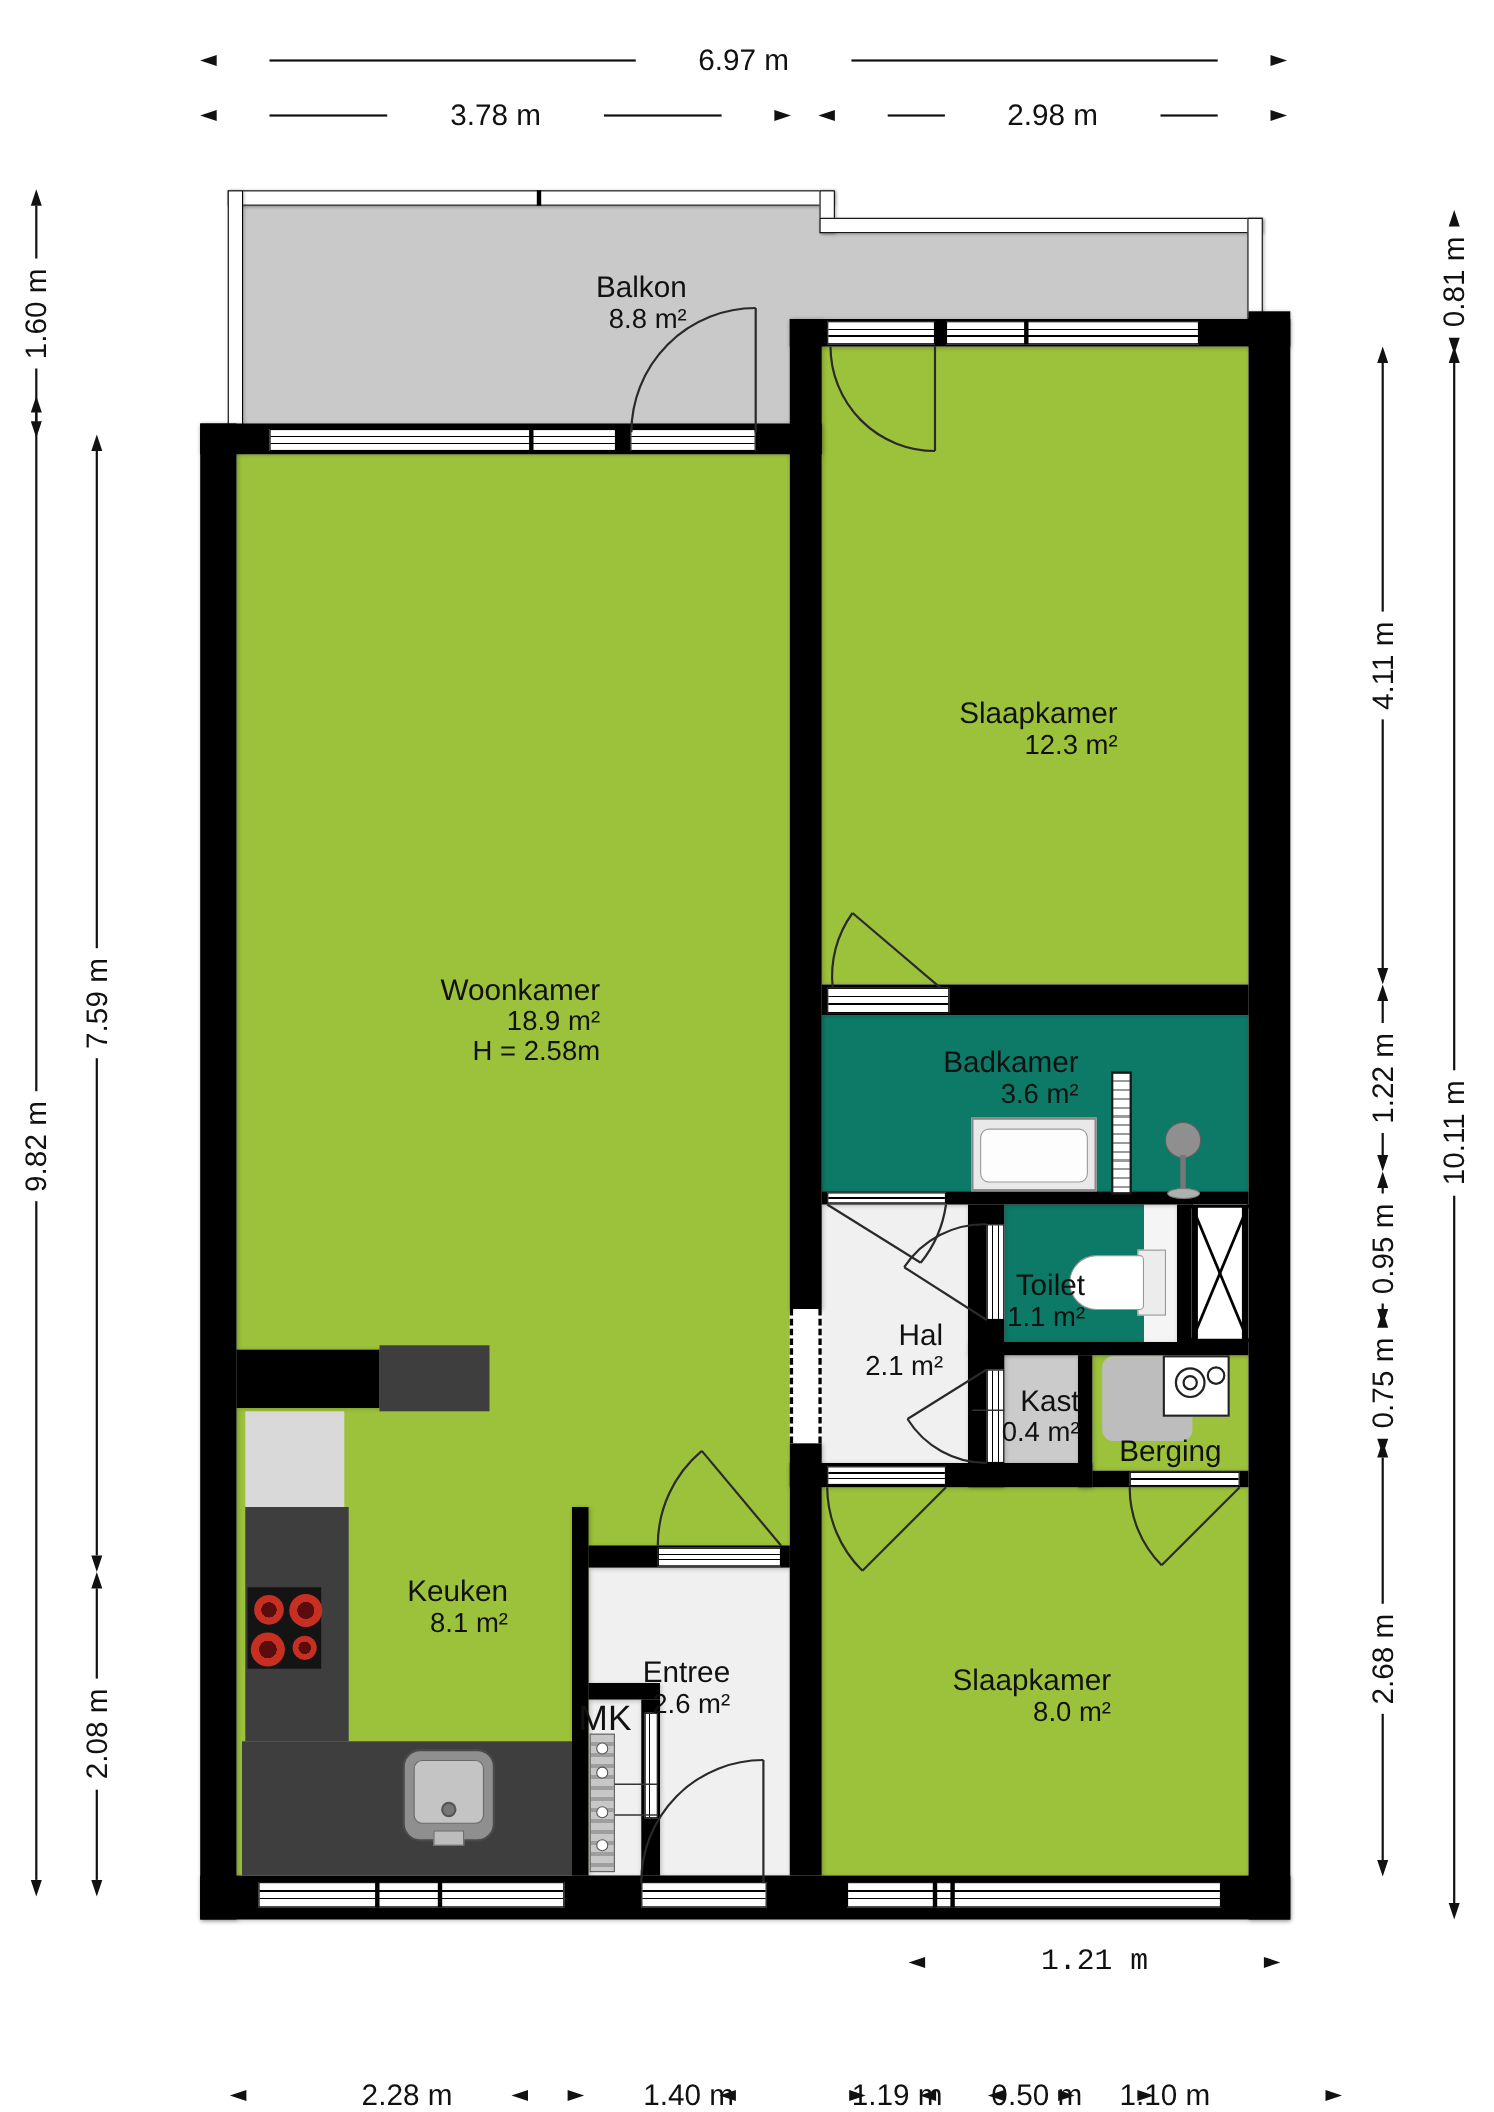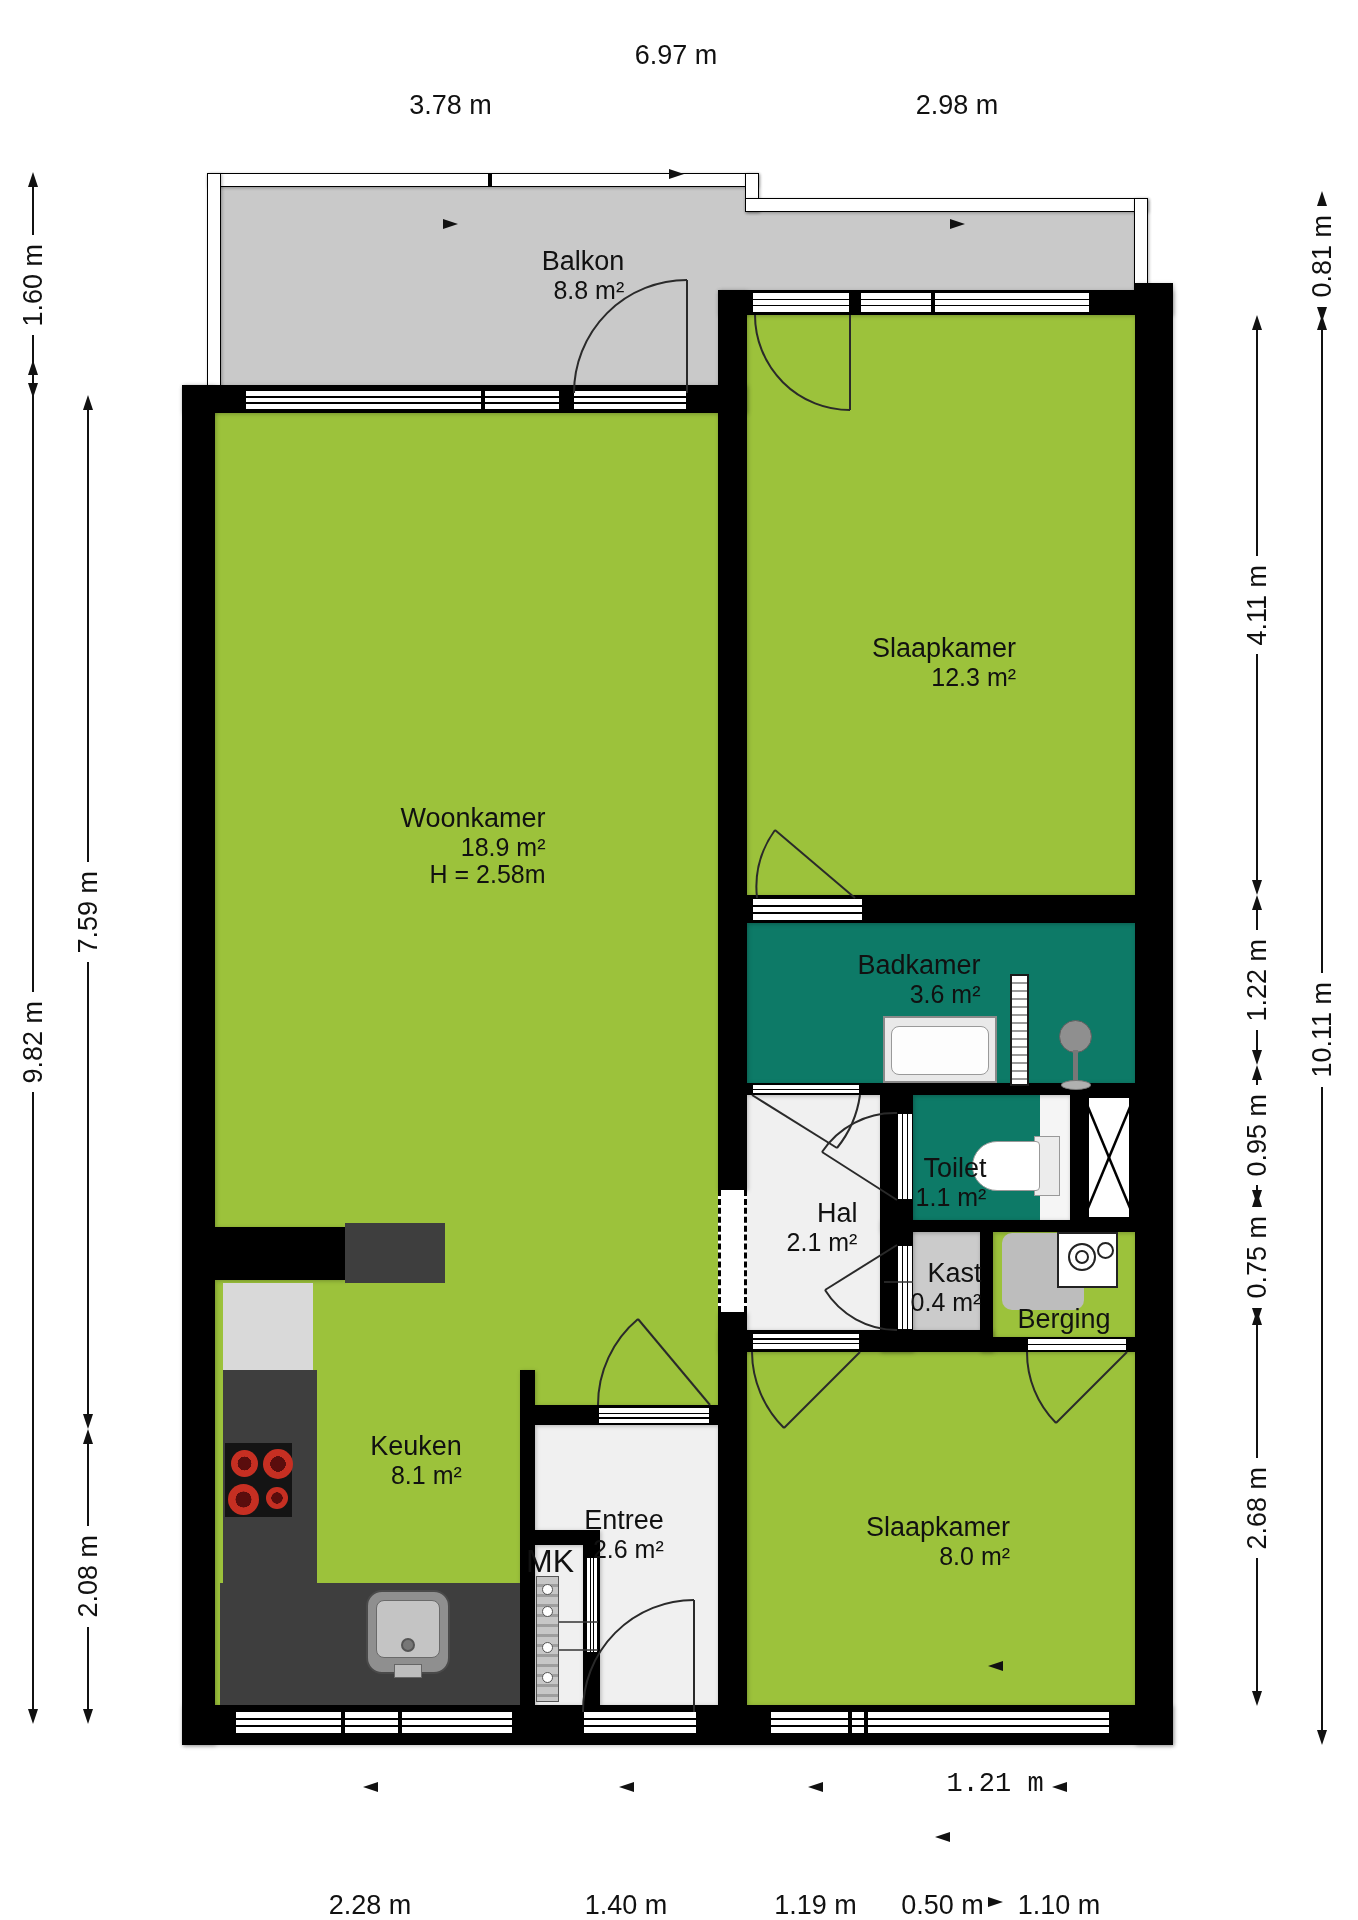--- a/index.html
+++ b/index.html
@@ -9,21 +9,21 @@
   .floor{position:absolute;}
   .band{position:absolute;background:#fff;border:1.5px solid #000;box-sizing:border-box;}
   .band.h{background-image:linear-gradient(to bottom,transparent 0 30%,#000 30% 37%,transparent 37% 63%,#000 63% 70%,transparent 70% 100%);}
   .band.h.thin{background-image:linear-gradient(to bottom,transparent 0 44%,#000 44% 58%,transparent 58% 100%);}
   .band.v{background-image:linear-gradient(to right,transparent 0 30%,#000 30% 37%,transparent 37% 63%,#000 63% 70%,transparent 70% 100%);}
   .rail{position:absolute;background:#fff;border:1.5px solid #000;box-sizing:border-box;box-shadow:1px 1px 3px rgba(0,0,0,.3);}
   .tick{position:absolute;background:#000;}
   .rlabel{position:absolute;transform:translate(-50%,-50%);text-align:right;font-size:27px;line-height:1.1;white-space:nowrap;}
   .rlabel .l2{font-size:25px;}
   .dim{position:absolute;display:flex;align-items:center;justify-content:center;font-size:27px;}
-  .dim.h{flex-direction:column;height:34px;gap:48px;}
+  .dim.h{flex-direction:row;height:34px;gap:48px;}
   .dim.v{flex-direction:column;width:34px;}
   .dim .ln{flex:1 1 0;}
   .dim.h .ln{height:0;border-top:2px solid #111;}
   .dim.v .ln{width:0;border-left:2px solid #111;}
   .dim.h .txt{padding:0 9px;white-space:nowrap;}
   .dim.v .txt{padding:9px 0;white-space:nowrap;writing-mode:vertical-rl;transform:rotate(180deg);}
   .tipL{width:0;height:0;border-right:15px solid #111;border-top:5px solid transparent;border-bottom:5px solid transparent;}
   .tipR{width:0;height:0;border-left:15px solid #111;border-top:5px solid transparent;border-bottom:5px solid transparent;}
   .tipU{width:0;height:0;border-bottom:15px solid #111;border-left:5px solid transparent;border-right:5px solid transparent;}
   .tipD{width:0;height:0;border-top:15px solid #111;border-left:5px solid transparent;border-right:5px solid transparent;}
@@ -168,21 +168,21 @@
       <line x1="913" y1="1282" x2="884" y2="1282"></line>
       <line x1="559" y1="1622" x2="598" y2="1622"></line>
       <line x1="559" y1="1650" x2="598" y2="1650"></line>
     </g>
   </svg>
 
   <div class="rlabel" style="left:583px;top:276px;">
     <div>Balkon</div>
     <div class="l2">8.8 m²</div>
   </div>
-  <div class="rlabel" style="left:473px;top:846px;">
+  <div class="rlabel" style="left:473px;top:928px;">
     <div>Woonkamer</div>
     <div class="l2">18.9 m²</div>
     <div class="l2">H = 2.58m</div>
   </div>
   <div class="rlabel" style="left:944px;top:663px;">
     <div>Slaapkamer</div>
     <div class="l2">12.3 m²</div>
   </div>
   <div class="rlabel" style="left:919px;top:980px;">
     <div>Badkamer</div>

